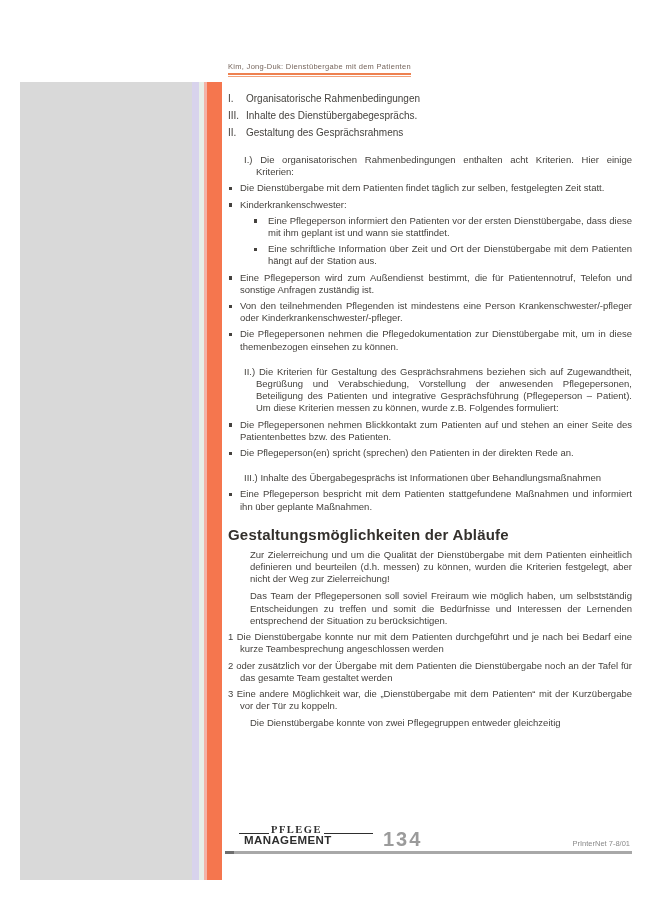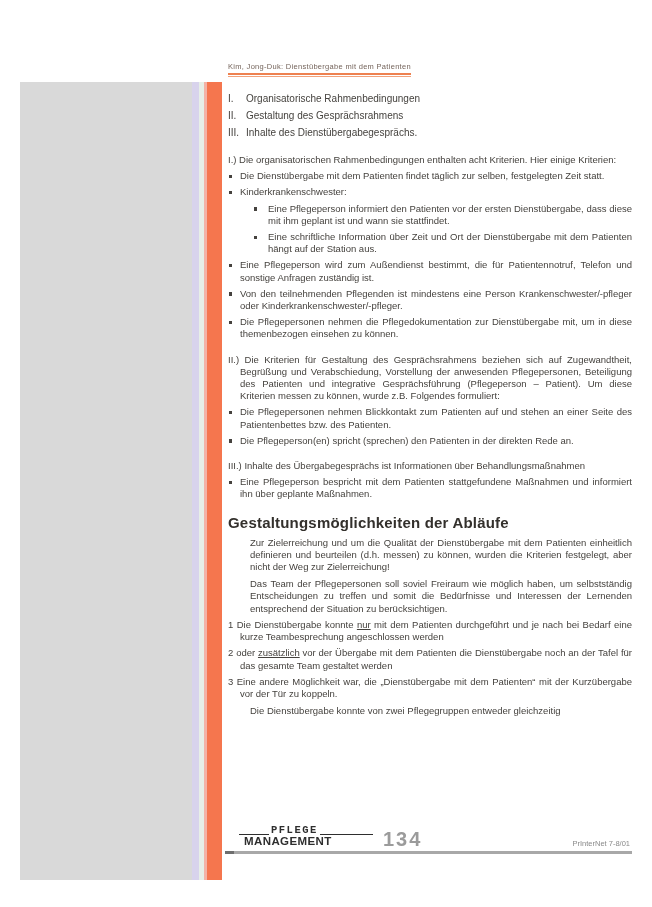--- a/index.html
+++ b/index.html
@@ -22,38 +22,38 @@
   .running-header { display:inline-block; font-size:7.5px; letter-spacing:0.3px; color:#75655c; }
   .rh-underline { margin-top:2px; border-top:2px solid #ee8150; height:2px; position:relative; }
   .rh-underline::after { content:""; position:absolute; left:0; right:0; bottom:0; height:1px; background:#f2a27c; }
 
   .outline { margin-top:13px; font-size:10px; line-height:17px; }
   .outline .row { display:flex; }
   .outline .om { width:18px; flex:0 0 18px; }
 
   p { margin:0; font-size:9.5px; line-height:12.2px; text-align:justify; }
 
-  .hang { padding-left:12px; text-indent:-12px; margin-top:13px; }
+  .hang { padding-left:12px; text-indent:-12px; margin-top:13px;margin-left:16px; }
   .bullet { position:relative; padding-left:12px; margin-top:4px; }
   .bullet::before { content:""; position:absolute; left:1px; top:4.6px; width:3.4px; height:3.4px; background:#45423e; }
   .subbullet { position:relative; margin-left:24px; padding-left:16px; margin-top:4px; }
   .subbullet::before { content:""; position:absolute; left:2px; top:4.6px; width:3.4px; height:3.4px; background:#45423e; }
   .numitem { padding-left:12px; text-indent:-12px; margin-top:4px; }
   .para { margin-top:5px;margin-left:22px; }
-  .u { text-decoration:underline; }
+  .u { }
 
   h2.article-heading {
     margin:13px 0 5px 0; font-size:15px; font-weight:bold; color:#33302c; letter-spacing:0.2px;
     line-height:18px; text-align:left;
   }
 
   
   .footer { position:absolute; left:225px; top:823px; width:407px; height:34px; }
   .logo { position:absolute; left:14px; top:1px; width:134px; color:#2e2e2e; }
-  .logo-top { display:flex; align-items:flex-end; font-family:Liberation Mono, monospace; font-weight:bold; font-size:10.5px; letter-spacing:1.5px; }
+  .logo-top { display:flex; align-items:flex-end; font-family:Liberation Serif, serif; font-weight:bold; font-size:10.5px; letter-spacing:1.5px; }
   .logo-top .rule-l { width:30px; border-bottom:1.5px solid #2e2e2e; margin-bottom:1.5px; }
   .logo-top .rule-r { flex:1; border-bottom:1.5px solid #2e2e2e; margin-bottom:1.5px; }
   .logo-top .lt { padding:0 2px; }
   .logo-bottom { font-size:11.5px; font-weight:bold; letter-spacing:0.4px; margin-left:5px; margin-top:-1px; }
   .page-number { position:absolute; left:158px; top:5px; font-size:20px; font-weight:bold; color:#9b9b9b; letter-spacing:2px; }
   .journal-ref { position:absolute; right:2px; top:16px; font-size:7.5px; color:#8a8a8a; }
   .footer-rule { position:absolute; left:0; top:28px; width:100%; height:3px; background:#a8a8a8; }
   .footer-rule .cap { position:absolute; left:0; top:0; width:9px; height:3px; background:#6e6e6e; }
 </style>
 </head>
@@ -73,26 +73,26 @@
       <span>Kim, Jong-Duk: Dienstübergabe mit dem Patienten</span>
       <div class="rh-underline"></div>
     </div>
 
     <div class="outline">
       <div class="row">
         <span class="om">I.</span>
         <span>Organisatorische Rahmenbedingungen</span>
       </div>
       <div class="row">
+        <span class="om">III.</span>
+        <span>Inhalte des Dienstübergabegesprächs.</span>
+      </div>
+      <div class="row">
         <span class="om">II.</span>
         <span>Gestaltung des Gesprächsrahmens</span>
-      </div>
-      <div class="row">
-        <span class="om">III.</span>
-        <span>Inhalte des Dienstübergabegesprächs.</span>
       </div>
     </div>
 
     <p class="hang">
       <span>I.)</span>
       <span>Die organisatorischen Rahmenbedingungen enthalten acht Kriterien. Hier einige Kriterien:</span>
     </p>
     <p class="bullet">Die Dienstübergabe mit dem Patienten findet täglich zur selben, festgelegten Zeit statt.</p>
     <p class="bullet">Kinderkrankenschwester:</p>
     <p class="subbullet">Eine Pflegeperson informiert den Patienten vor der ersten Dienstübergabe, dass diese mit ihm geplant ist und wann sie stattfindet.</p>

